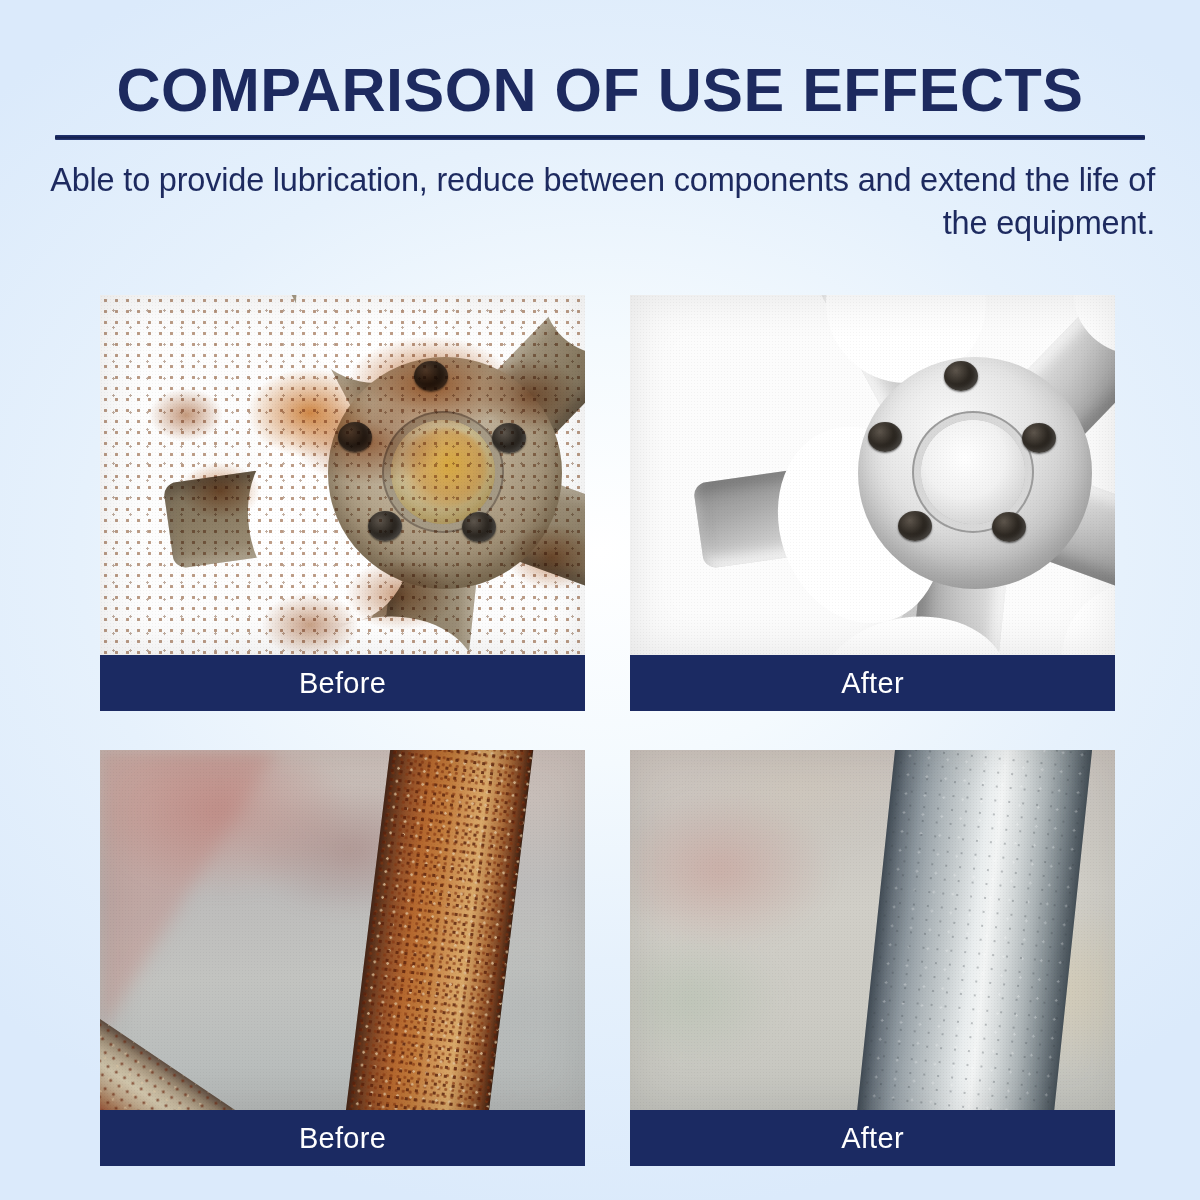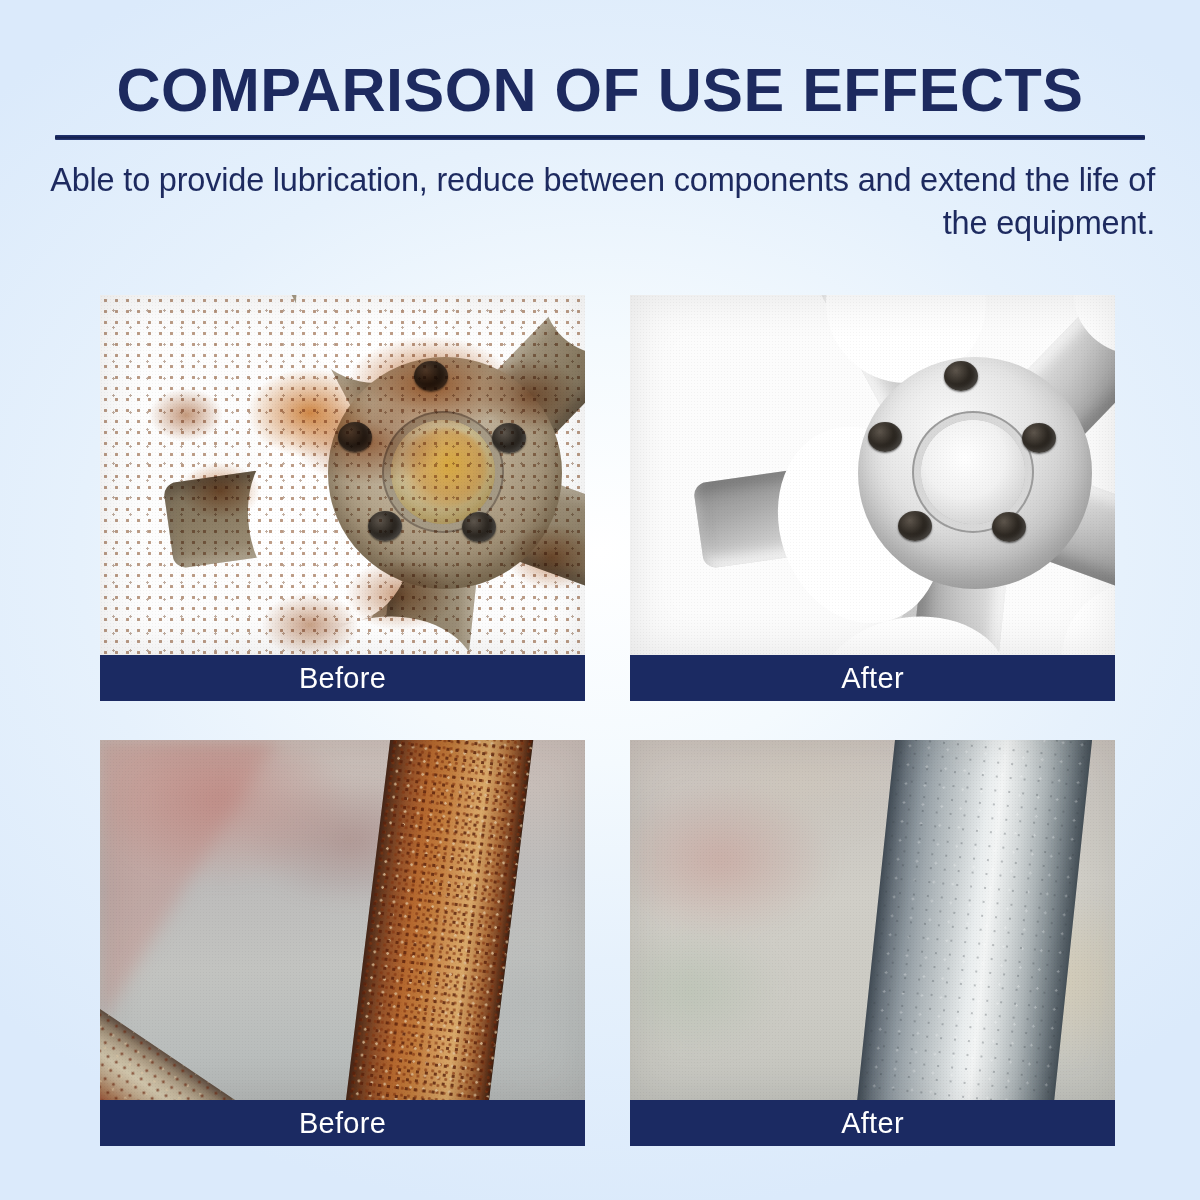--- a/index.html
+++ b/index.html
@@ -71,21 +71,21 @@
   .photo-frame {
     width: 485px;
     height: 360px;
     position: relative;
     overflow: hidden;
     background: #ffffff;
   }
 
   .label-bar {
     width: 485px;
-    height: 46px;
+    height: 56px;
     background: #1b2a62;
     color: #ffffff;
     display: flex;
     align-items: center;
     justify-content: center;
     font-size: 29px;
     font-weight: 500;
     letter-spacing: 0.3px;
   }
 

